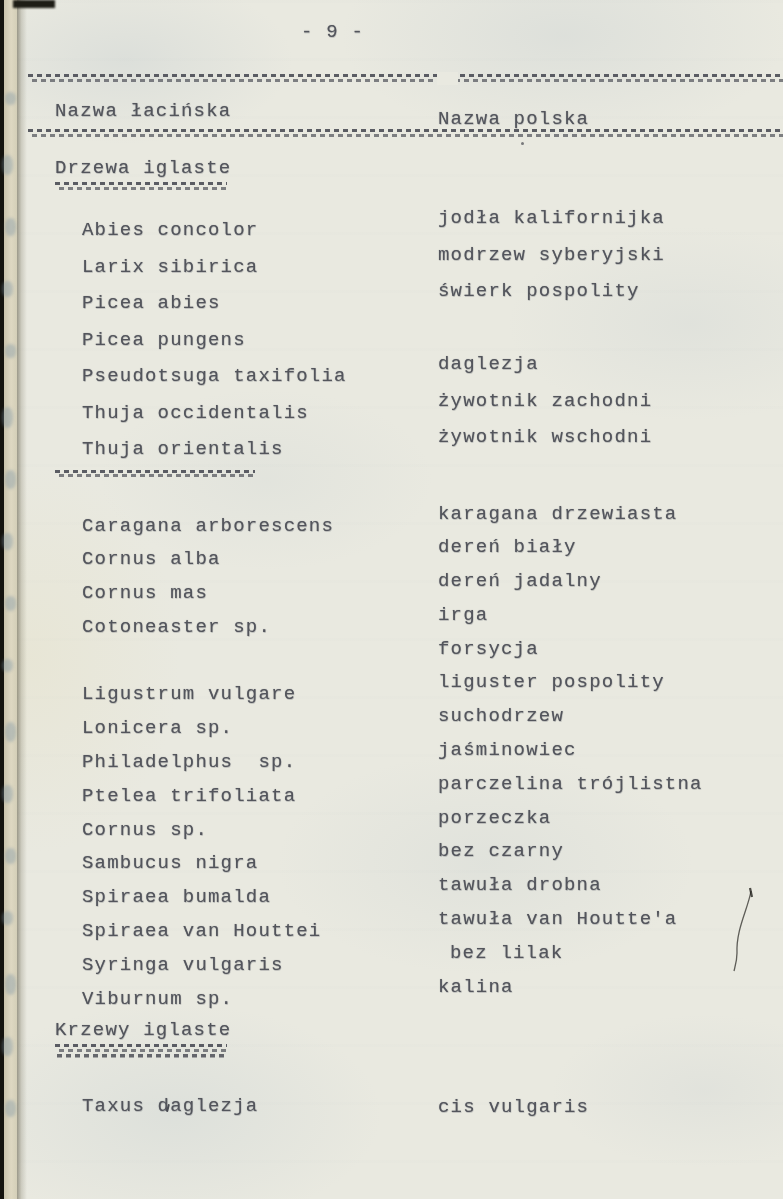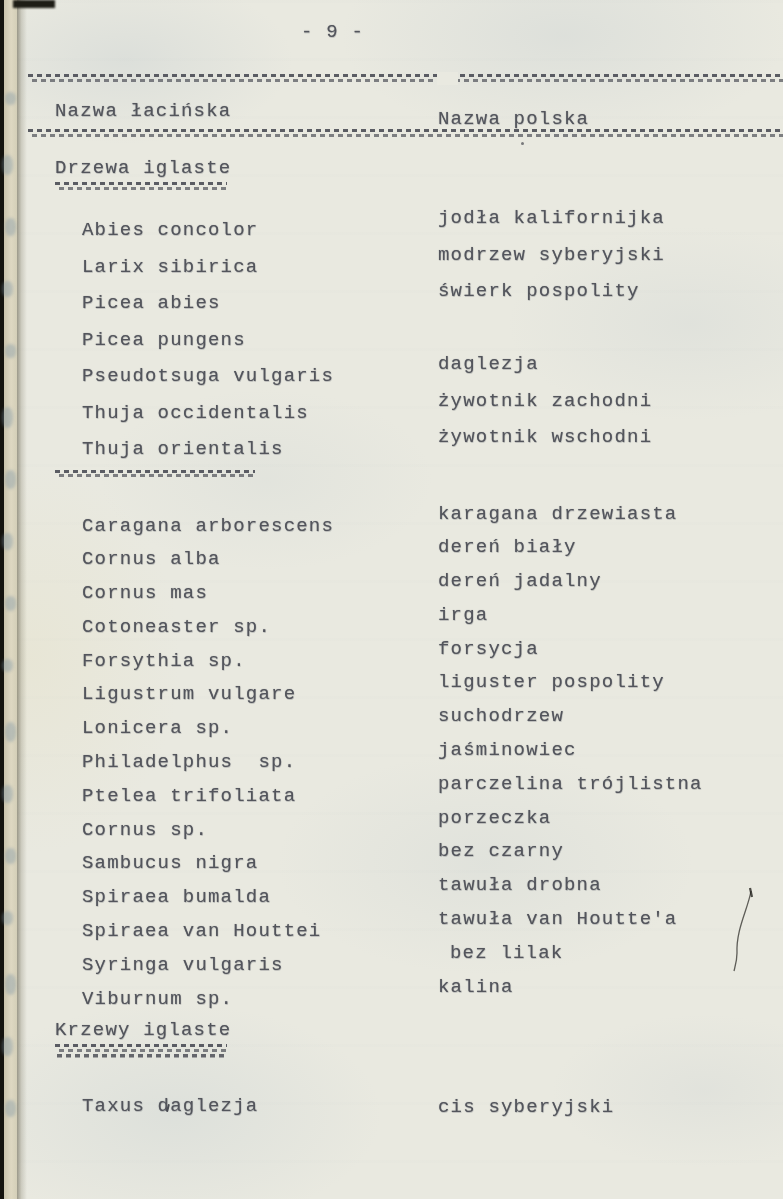--- a/index.html
+++ b/index.html
@@ -159,21 +159,21 @@
   <div class="row">
     <span class="typed latin">Picea abies</span>
     <span class="typed polish">świerk pospolity</span>
   </div>
 
   <div class="row">
     <span class="typed latin">Picea pungens</span>
   </div>
 
   <div class="row">
-    <span class="typed latin">Pseudotsuga vulgaris</span>
+    <span class="typed latin">Pseudotsuga taxifolia</span>
     <span class="typed polish">daglezja</span>
   </div>
 
   <div class="row">
     <span class="typed latin">Thuja occidentalis</span>
     <span class="typed polish">żywotnik zachodni</span>
   </div>
 
   <div class="row">
     <span class="typed latin">Thuja orientalis</span>
@@ -199,21 +199,20 @@
     <span class="typed latin">Cornus mas</span>
     <span class="typed polish">dereń jadalny</span>
   </div>
 
   <div class="row">
     <span class="typed latin">Cotoneaster sp.</span>
     <span class="typed polish">irga</span>
   </div>
 
   <div class="row">
-    <span class="typed latin">Forsythia sp.</span>
     <span class="typed polish">forsycja</span>
   </div>
 
   <div class="row">
     <span class="typed latin">Ligustrum vulgare</span>
     <span class="typed polish">liguster pospolity</span>
   </div>
 
   <div class="row">
     <span class="typed latin">Lonicera sp.</span>
@@ -261,21 +260,21 @@
   </div>
 </div>
   </section>
 
   <section class="section sec-2">
     <div class="typed section-title">Krzewy iglaste</div>
     <div class="dashline"></div>
     <div class="rows">
   <div class="row">
     <span class="typed latin">Taxus daglezja</span>
-    <span class="typed polish">cis syberyjski</span>
+    <span class="typed polish">cis vulgaris</span>
   </div>
 </div>
   </section>
 </div>
   </div>
 
   <div class="speck-a"></div>
   <div class="speck-b"></div>
   <svg class="hair" width="44" height="94" viewBox="0 0 44 94">
     <path d="M31 8 C 28 26, 16 46, 17 70 C 17 78, 15 84, 14 88" fill="none" stroke="#2f2e29" stroke-width="1.3" opacity="0.75"></path>

